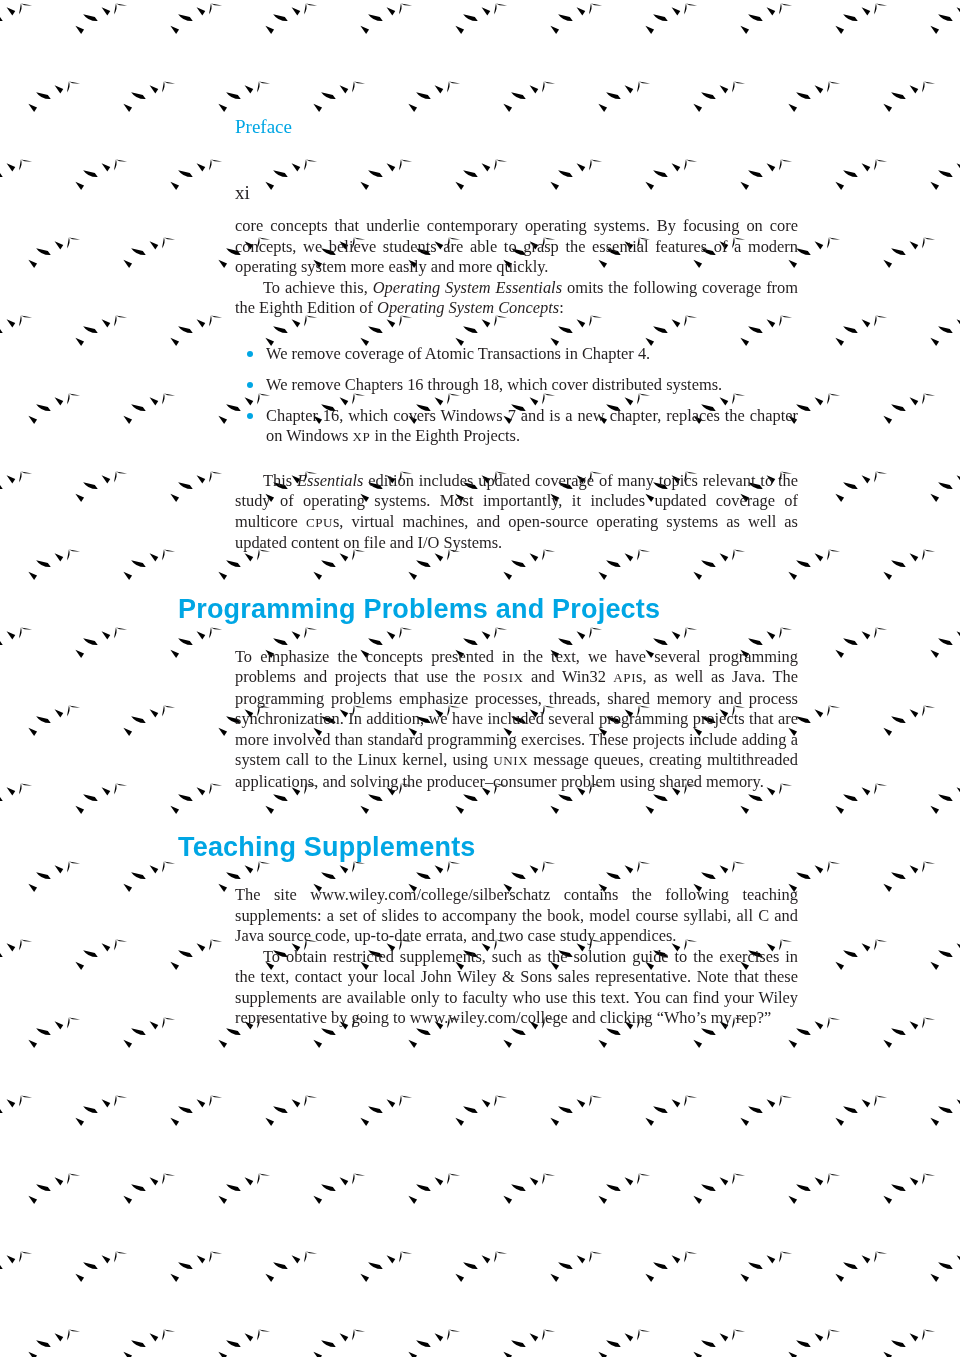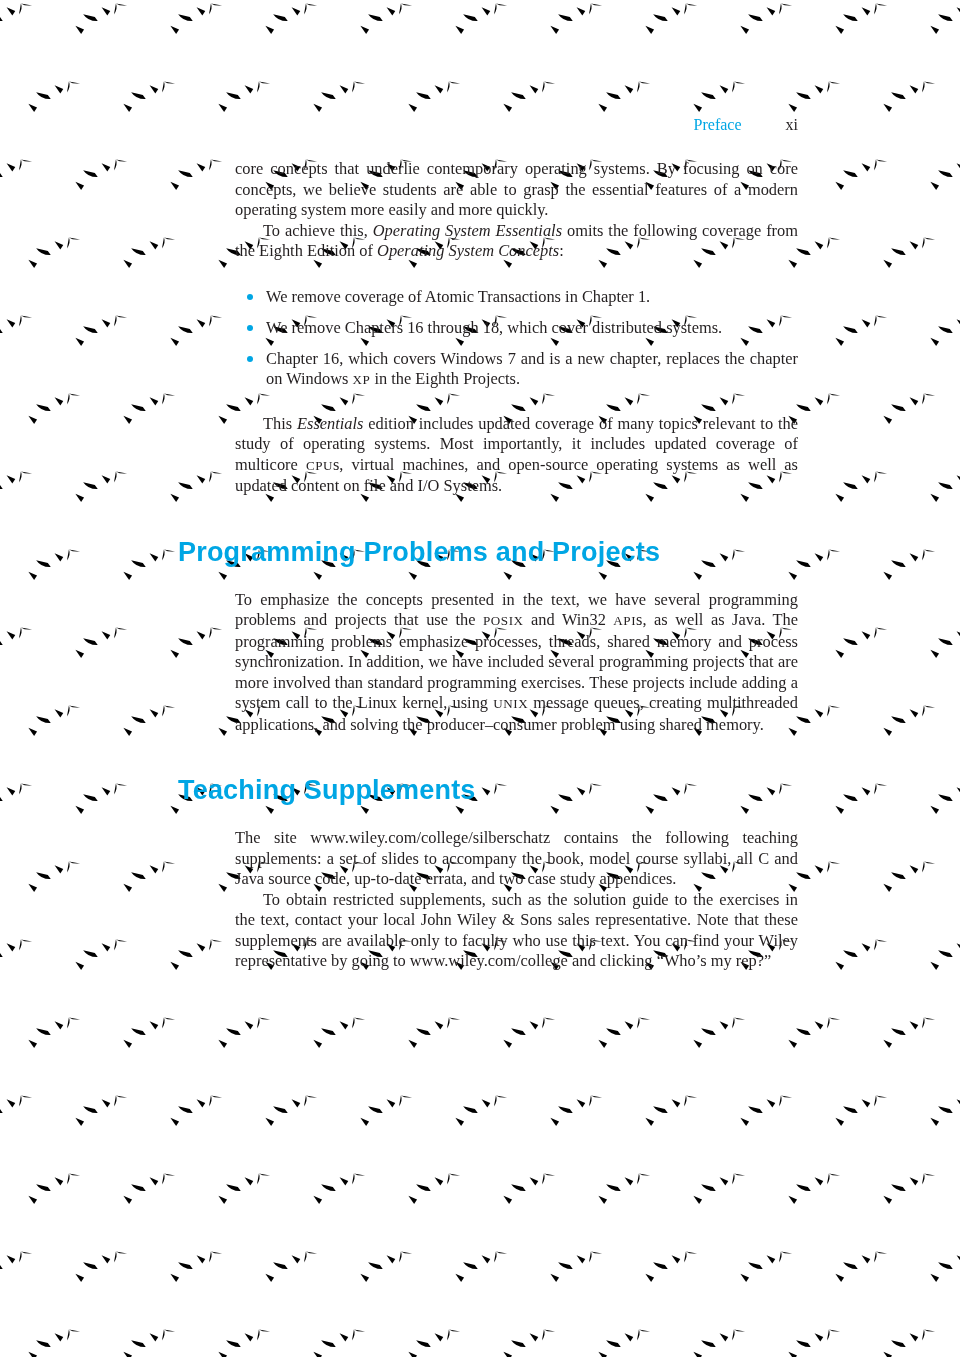--- a/index.html
+++ b/index.html
@@ -9,21 +9,21 @@
     width:960px; height:1357px; background:#ffffff; position:relative; overflow:hidden;
     font-family:"Liberation Serif","DejaVu Serif",serif; color:var(--text);
   }
   .watermark-layer { position:absolute; inset:0; z-index:0; pointer-events:none; }
   .wm { position:absolute; width:64px; height:34px; color:var(--wm); transform:rotate(-35deg); }
 
   .content { position:relative; z-index:1; margin-left:235px; width:563px; padding-top:116px; }
 
   .page-header {
     display:flex; justify-content:flex-end; align-items:baseline; gap:44px;
-    font-size:16px; margin-bottom:25px;
+    font-size:19px; margin-bottom:12px;flex-direction:column;
   }
   .page-header .running-head { color:var(--accent); }
   .page-header .pagenum { color:var(--text); }
 
   p { margin:0; font-size:16.4px; line-height:20.5px; text-align:justify; }
   p.indent { text-indent:28px; }
 
   ul.bullets { list-style:none; margin:25px 0 24px 0; padding:0; }
   ul.bullets li {
     position:relative; padding-left:31px; margin-bottom:11px;
@@ -645,21 +645,21 @@
 
   <div class="page-header">
     <span class="running-head">Preface</span>
     <span class="pagenum">xi</span>
   </div>
 
   <p><span>core concepts that underlie contemporary operating systems. By focusing on core concepts, we believe students are able to grasp the essential features of a modern operating system more easily and more quickly.</span></p>
   <p class="indent"><span>To achieve this, </span><span class="italic">Operating System Essentials</span><span> omits the following coverage from the Eighth Edition of </span><span class="italic">Operating System Concepts</span><span>:</span></p>
 
   <ul class="bullets">
-      <li><span>We remove coverage of Atomic Transactions in Chapter 1.</span></li>
+      <li><span>We remove coverage of Atomic Transactions in Chapter 4.</span></li>
       <li><span>We remove Chapters 16 through 18, which cover distributed systems.</span></li>
       <li><span>Chapter 16, which covers Windows 7 and is a new chapter, replaces the chapter on Windows </span><span class="smallcaps">XP</span><span> in the Eighth Projects.</span></li>
     </ul>
 
   <p class="indent"><span>This </span><span class="italic">Essentials</span><span> edition includes updated coverage of many topics relevant to the study of operating systems. Most importantly, it includes updated coverage of multicore </span><span class="smallcaps">CPU</span><span>s, virtual machines, and open-source operating systems as well as updated content on file and I/O Systems.</span></p>
 
   <h2>Programming Problems and Projects</h2>
   <p><span>To emphasize the concepts presented in the text, we have several programming problems and projects that use the </span><span class="smallcaps">POSIX</span><span> and Win32 </span><span class="smallcaps">API</span><span>s, as well as Java. The programming problems emphasize processes, threads, shared memory and process synchronization. In addition, we have included several programming projects that are more involved than standard programming exercises. These projects include adding a system call to the Linux kernel, using </span><span class="smallcaps">UNIX</span><span> message queues, creating multithreaded applications, and solving the producer–consumer problem using shared memory.</span></p>
 
   <h2>Teaching Supplements</h2>

